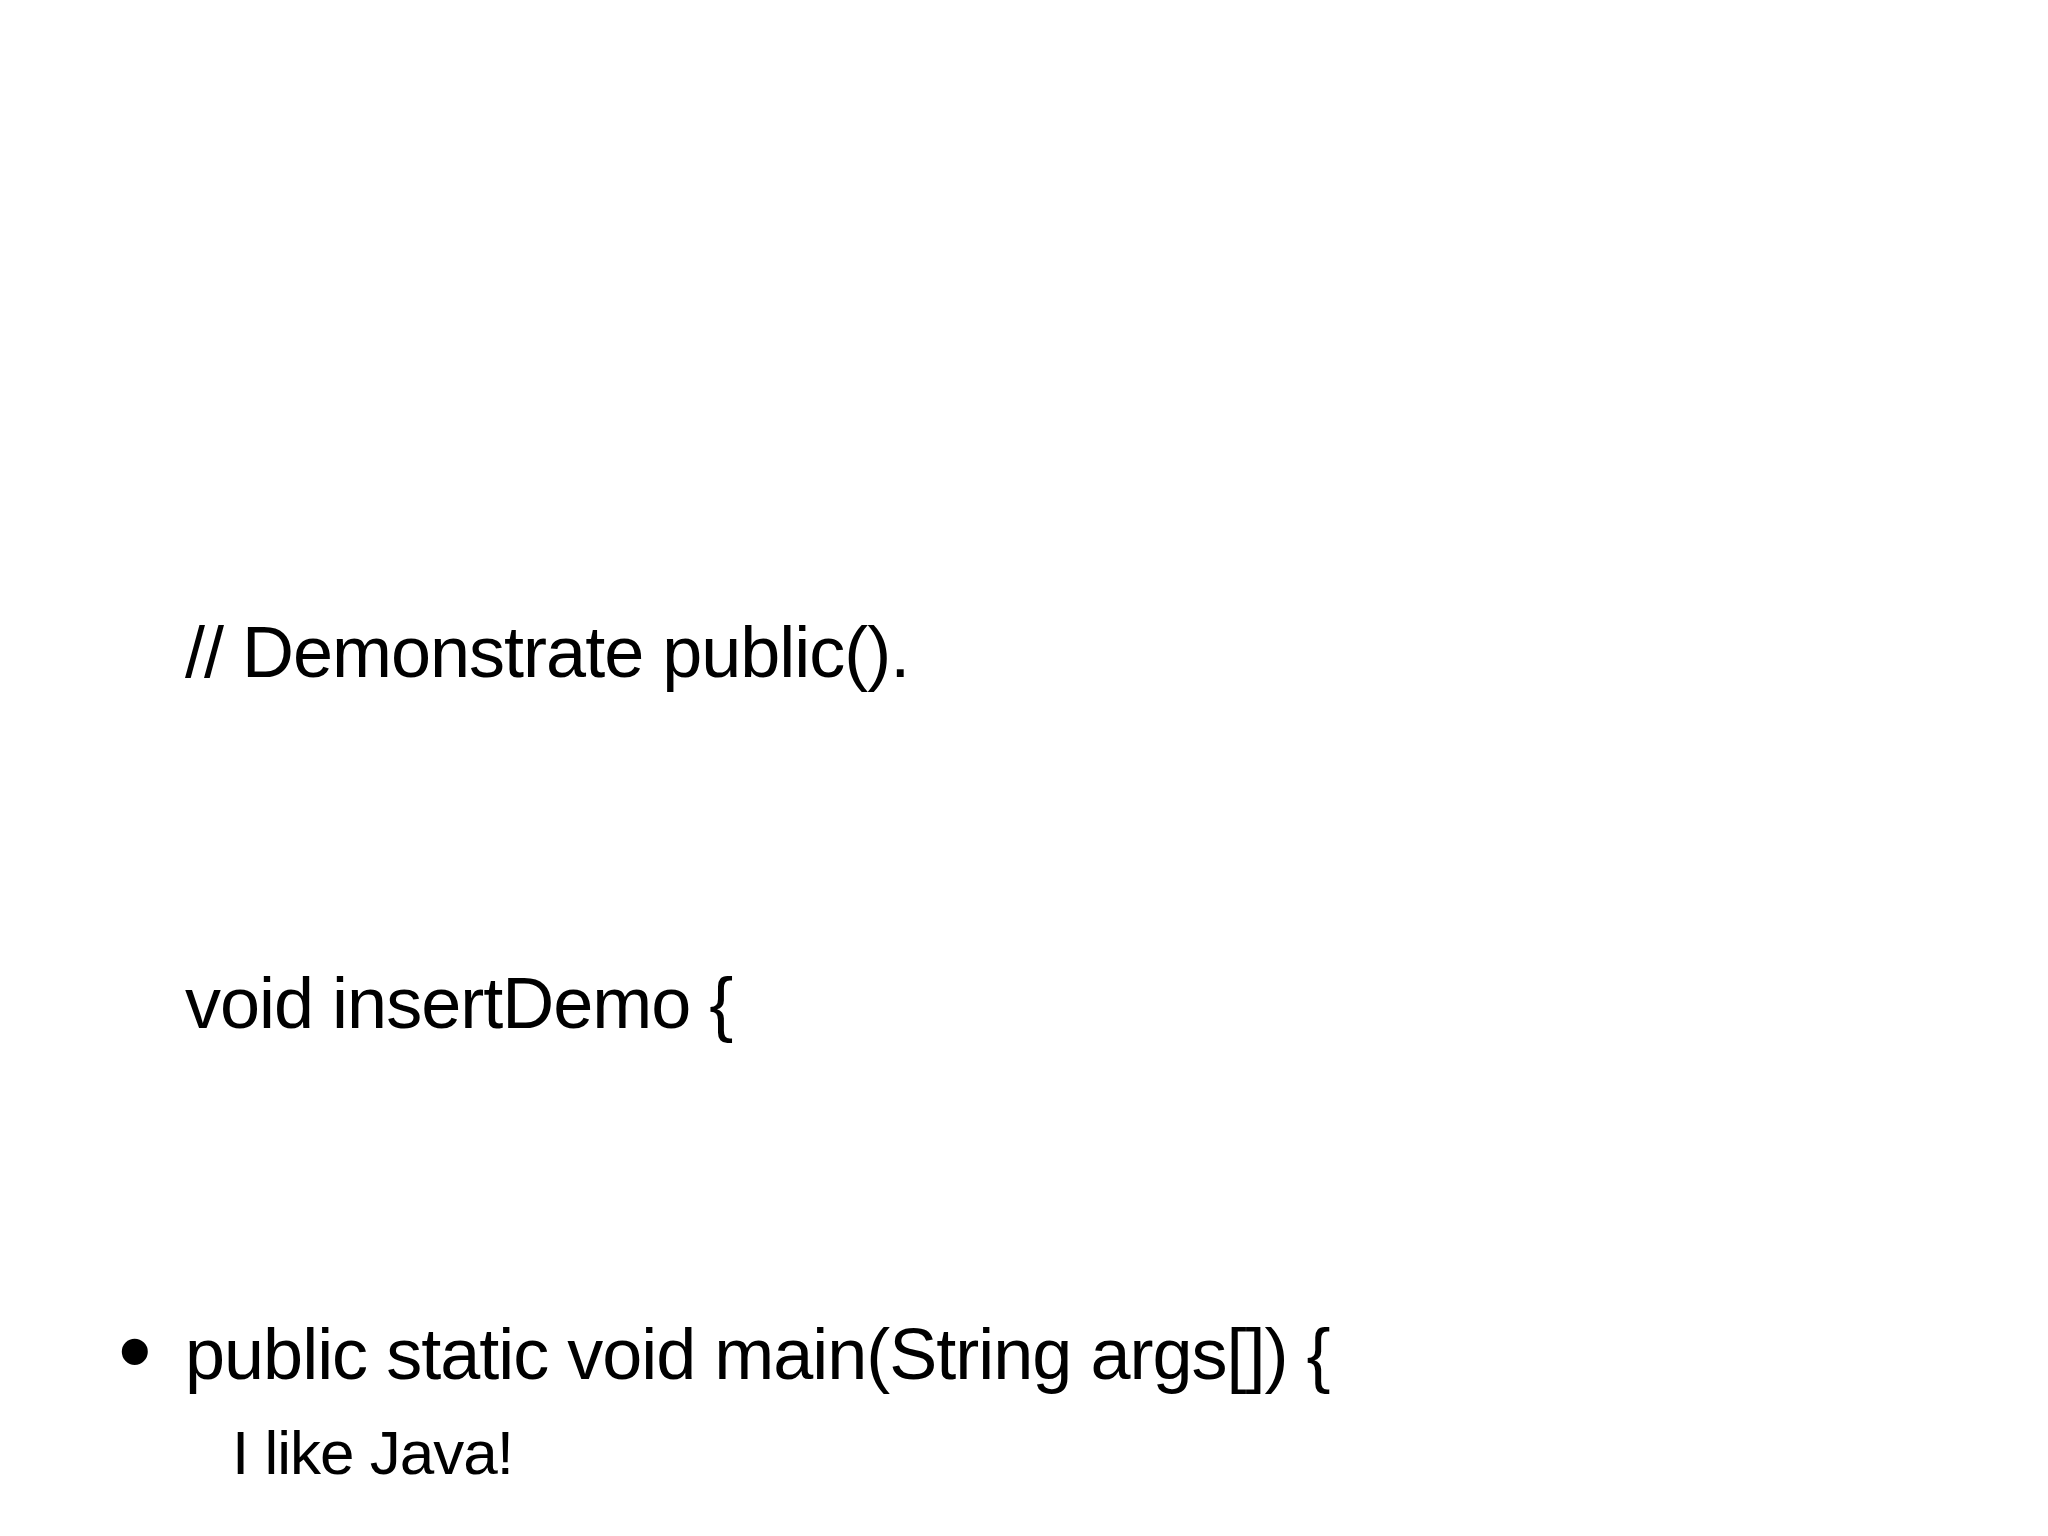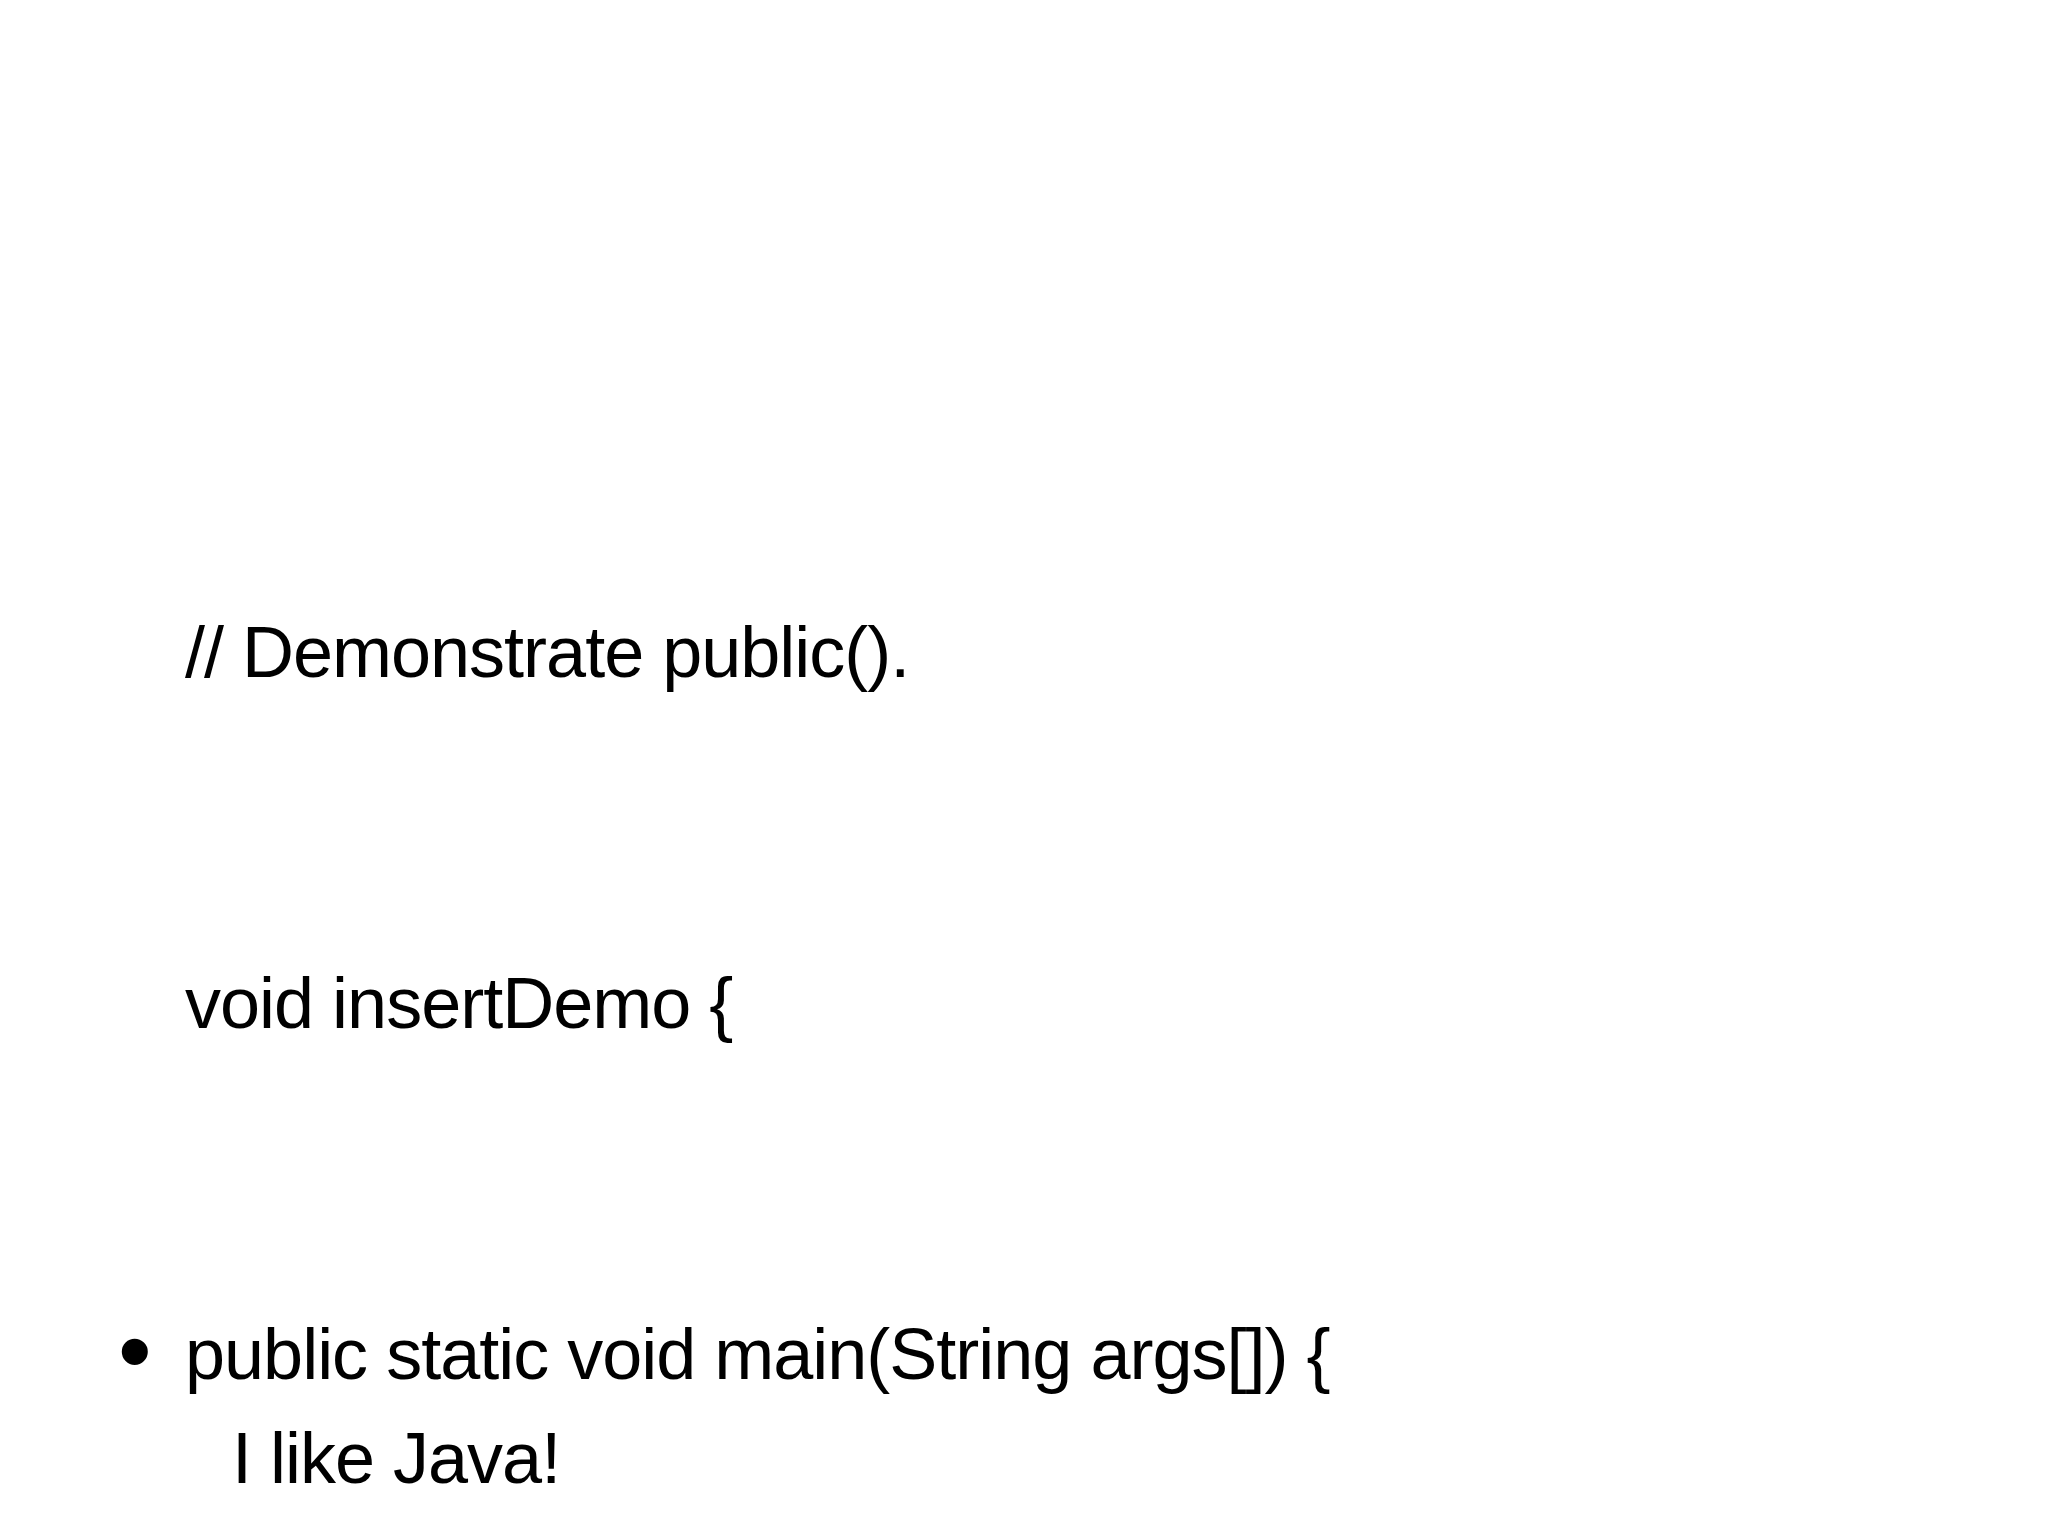--- a/index.html
+++ b/index.html
@@ -43,21 +43,21 @@
     line-height: 1.15;
     white-space: pre;
   }
   .bullet {
     font-size: 96px;
   }
   .output-result {
     position: absolute;
     left: 232px;
     top: 1417px;
-    font-size: 72px;
+    font-size: 62px;
     line-height: 1.15;
     white-space: pre;
     letter-spacing: -1px;
   }
 </style>
 </head>
 <body>
 
 <div class="slide">
 

